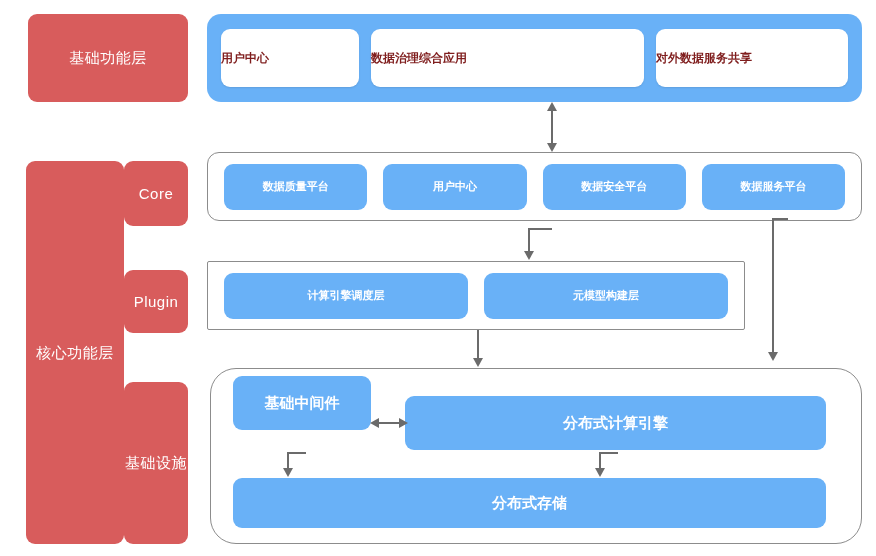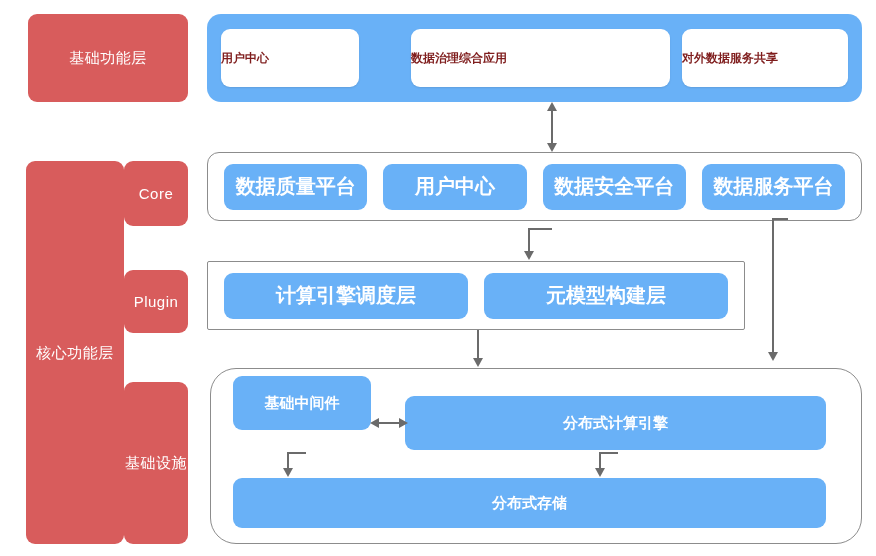--- a/index.html
+++ b/index.html
@@ -31,41 +31,41 @@
     display:flex;align-items:center;gap:12px;padding:0 14px;
     box-sizing:border-box;
   }
   .whitebox{
     background:#ffffff;border-radius:9px;height:58px;
     display:flex;align-items:center;justify-content:flex-start;
     color:#7f1d1d;font-size:12px;font-weight:bold;
     box-shadow:0 1px 2px rgba(0,0,0,.10);
   }
   #wb-0{width:138px;}
-  #wb-1{flex:1 1 auto;margin-left:40px;}
-  #wb-2{width:166px;}
+  #wb-1{flex:1 1 auto;}
+  #wb-2{width:192px;}
 
   
   .panel{
     position:absolute;background:#ffffff;
     border:1.4px solid #8c8c8c;box-sizing:border-box;
   }
   #panel-core  {left:207px;top:152px;width:655px;height:69px;border-radius:12px;}
   #panel-plugin{left:207px;top:261px;width:538px;height:69px;border-radius:2px;}
   #panel-infra {left:210px;top:368px;width:652px;height:176px;border-radius:26px;}
 
   .panel-row{
     position:absolute;left:0;top:0;right:0;bottom:0;
     display:flex;align-items:center;gap:16px;padding:0 16px;
     box-sizing:border-box;
   }
   .bluechip{
     background:#69b1f7;color:#ffffff;border-radius:9px;
     height:46px;display:flex;align-items:center;justify-content:center;
-    font-size:20px;font-weight:bold;white-space:nowrap;
+    font-size:11px;font-weight:bold;white-space:nowrap;
   }
   #panel-core .bluechip  {flex:1 1 0;}
   #panel-plugin .bluechip{flex:1 1 0;}
 
   
   .infra-block{
     position:absolute;background:#69b1f7;color:#ffffff;
     border-radius:9px;display:flex;align-items:center;justify-content:center;
     font-size:15px;font-weight:bold;
   }

